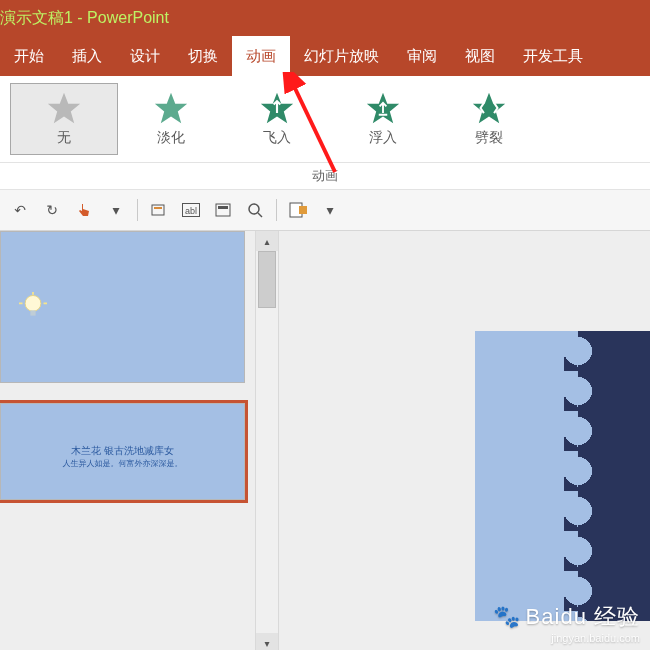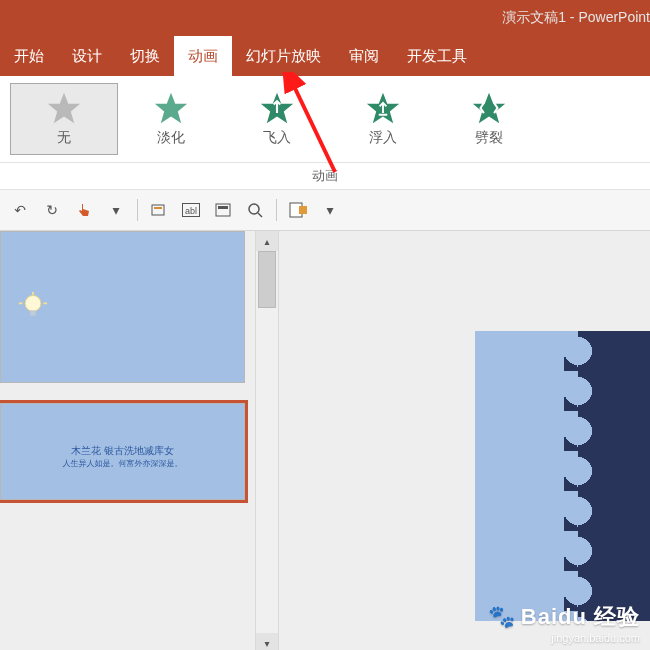--- a/index.html
+++ b/index.html
@@ -1,16 +1,16 @@
 <!DOCTYPE html>
 <html><head>
 <meta charset="utf-8">
 <style>
   html,body{margin:0;padding:0;width:650px;height:650px;font-family:"Microsoft YaHei",Arial,sans-serif;overflow:hidden;background:#fff}
-  .titlebar{background:#b7472a;height:36px;color:#e5e5e5;font-size:14px;display:flex;align-items:center;justify-content:flex-end}
+  .titlebar{background:#b7472a;height:36px;color:#bef264;font-size:16px;display:flex;align-items:center;justify-content:flex-start}
   .ribbon-tabs{background:#b7472a;height:40px;display:flex;align-items:stretch;color:#fff;font-size:15px}
   .ribbon-tabs .tab{padding:10px 14px 16px 14px;height:40px;box-sizing:border-box;line-height:20px;cursor:pointer}
   .ribbon-tabs .tab.active{background:#fff;color:#b7472a}
   .ribbon{background:#fff;height:86px;display:flex;align-items:center;padding-left:10px;border-bottom:1px solid #e3e3e3}
   .anim{width:106px;height:70px;display:flex;flex-direction:column;align-items:center;justify-content:center;font-size:14px;color:#5a5a5a;cursor:pointer}
   .anim.selected{border:1px solid #a8a8a8;background:#e9e9e9}
   .anim .star{width:34px;height:34px;display:block;margin-bottom:4px}
   .group-label{background:#fff;height:26px;font-size:13px;color:#666;text-align:center;line-height:26px;border-bottom:1px solid #e3e3e3}
   .qat{height:40px;background:#f6f6f6;border-bottom:1px solid #d6d6d6;display:flex;align-items:center;padding-left:6px;gap:4px}
   .qat .qbtn{width:28px;height:28px;display:flex;align-items:center;justify-content:center;color:#555;font-size:14px;cursor:pointer}
@@ -31,39 +31,41 @@
   .vscroll .track{flex:1;background:#f0f0f0;width:100%;position:relative}
   .vscroll .thumbbar{position:absolute;top:0;left:2px;right:2px;height:55px;background:#cdcdcd;border:1px solid #b9b9b9}
   .editor{flex:1;background:#eeeeee;position:relative;overflow:hidden}
   .slide{position:absolute;right:0;top:100px;width:175px;height:290px;background:#a4bfe4}
   .slide .wave{position:absolute;right:0;top:0;width:72px;height:100%;background:#29345b}
   .slide .wave::before{content:"";position:absolute;left:-14px;top:0;width:28px;height:100%;
     background:radial-gradient(circle at 14px 20px,#a4bfe4 14px,transparent 14px) 0 0/28px 40px,
                radial-gradient(circle at 0px 40px,#29345b 14px,transparent 14px) 0 0/28px 40px}
   .arrow-red{position:absolute;pointer-events:none}
   .watermark{position:absolute;right:10px;bottom:6px;text-align:right;color:#fff}
-  .watermark .l1{font-size:22px;font-weight:bold;letter-spacing:1px;text-shadow:0 1px 2px rgba(0,0,0,.3)}
+  .watermark .l1{font-size:22px;font-weight:normal;letter-spacing:1px;text-shadow:0 1px 2px rgba(0,0,0,.3)}
   .watermark .l2{font-size:11px;opacity:.9;text-shadow:0 1px 2px rgba(0,0,0,.3)}
   .watermark .paw{display:inline-block;margin-right:4px;opacity:.9}
   svg{display:block}
 </style>
 </head>
 <body>
 
 <div class="titlebar">
   <span>演示文稿1 - PowerPoint</span>
 </div>
 
 <div class="ribbon-tabs">
   <div class="tab">开始</div>
+  <div class="tab">插入</div>
   <div class="tab">设计</div>
   <div class="tab">切换</div>
   <div class="tab active">动画</div>
   <div class="tab">幻灯片放映</div>
   <div class="tab">审阅</div>
+  <div class="tab">视图</div>
   <div class="tab">开发工具</div>
 </div>
 
 <div class="ribbon">
   <div class="anim selected">
     <svg class="star" viewBox="0 0 40 40">
         <polygon points="20,2 25,15 39,15 28,24 32,38 20,30 8,38 12,24 1,15 15,15" fill="#b9b9b9"></polygon>
       </svg>
     <span>无</span>
   </div>

